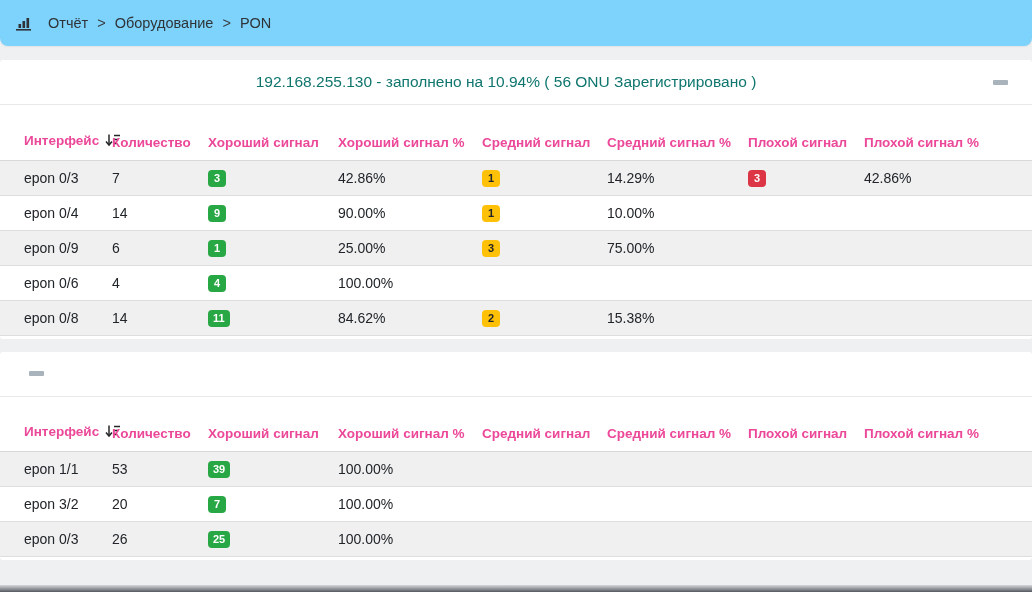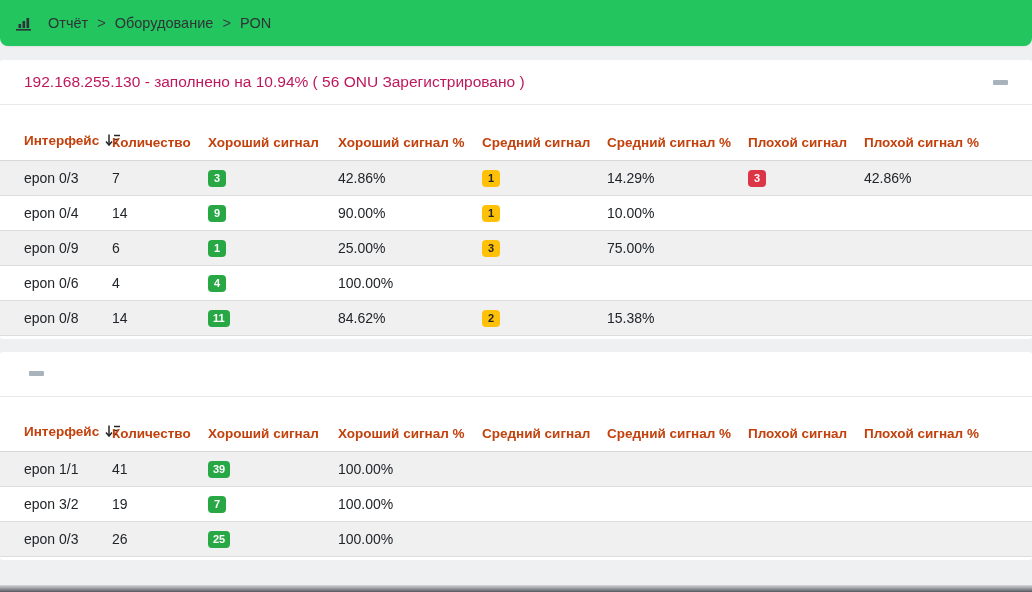--- a/index.html
+++ b/index.html
@@ -4,56 +4,56 @@
 <style>
   * { margin:0; padding:0; box-sizing:border-box; }
   html,body{
     width:1032px; height:592px; overflow:hidden;
     background:#eef0f2;
     font-family:"Liberation Sans","DejaVu Sans",sans-serif;
     color:#212529;
   }
   
   .topbar{
-    height:46px; background:#22c55e;
+    height:46px; background:#7dd3fc;
     display:flex; align-items:center; gap:10px;
     padding:0 16px;
     border-radius:0 0 8px 8px;
     box-shadow:0 1px 2px rgba(0,0,0,.06);
     font-size:14.5px; color:#2f3337;
   }
   .topbar .crumb{ margin:0 3px; cursor:pointer; }
   .topbar .sep{ color:#3a3f44; margin:0 2px; }
   .chart-icon{ display:inline-flex; margin-right:2px; }
   
   .panel{
     background:#ffffff; margin-top:13px; padding-bottom:3px;
     border-radius:3px;
   }
   .panel:first-of-type{ margin-top:14px; }
   .panel-header{
     height:45px; display:flex; align-items:center;
     padding:0 20px 0 24px;
     border-bottom:1px solid #e9e9e9;
-    font-size:15.5px; color:#be185d;
+    font-size:15.5px; color:#0f766e;text-align:center;
   }
   .panel-title{ flex:1 1 auto; }
   .collapse-btn{
     border:none; background:transparent; cursor:pointer;
     width:24px; height:24px; display:flex; align-items:center; justify-content:center;
   }
   .collapse-btn .dash{
     width:15px; height:5px; border-radius:1px; background:#a9b3bc; display:block;
   }
   
   table{ width:100%; border-collapse:collapse; table-layout:fixed; margin-top:0; }
   thead th{
     height:55px; text-align:left; vertical-align:bottom;
     padding:0 6px 10px 0;
-    font-size:13.5px; font-weight:bold; color:#c2410c;
+    font-size:13.5px; font-weight:bold; color:#ec4899;
     border-bottom:1px solid #d6d8da;
     cursor:pointer; white-space:nowrap;
   }
   thead th:first-child{ padding-left:24px; }
   .sort-icon{ vertical-align:-2px; margin-left:6px; }
   tbody td{
     height:35px; padding:0 6px 0 0; vertical-align:middle;
     font-size:14px; color:#212529;
     border-bottom:1px solid #dcdee0;
     white-space:nowrap;
@@ -225,31 +225,31 @@
         <th>Хороший сигнал %</th>
         <th>Средний сигнал</th>
         <th>Средний сигнал %</th>
         <th>Плохой сигнал</th>
         <th>Плохой сигнал %</th>
       </tr>
     </thead>
     <tbody>
         <tr>
           <td>epon 1/1</td>
-          <td>41</td>
+          <td>53</td>
           <td><span class="badge badge-green">39</span></td>
           <td>100.00%</td>
           <td></td>
           <td></td>
           <td></td>
           <td></td>
         </tr>
         <tr>
           <td>epon 3/2</td>
-          <td>19</td>
+          <td>20</td>
           <td><span class="badge badge-green">7</span></td>
           <td>100.00%</td>
           <td></td>
           <td></td>
           <td></td>
           <td></td>
         </tr>
         <tr>
           <td>epon 0/3</td>
           <td>26</td>

